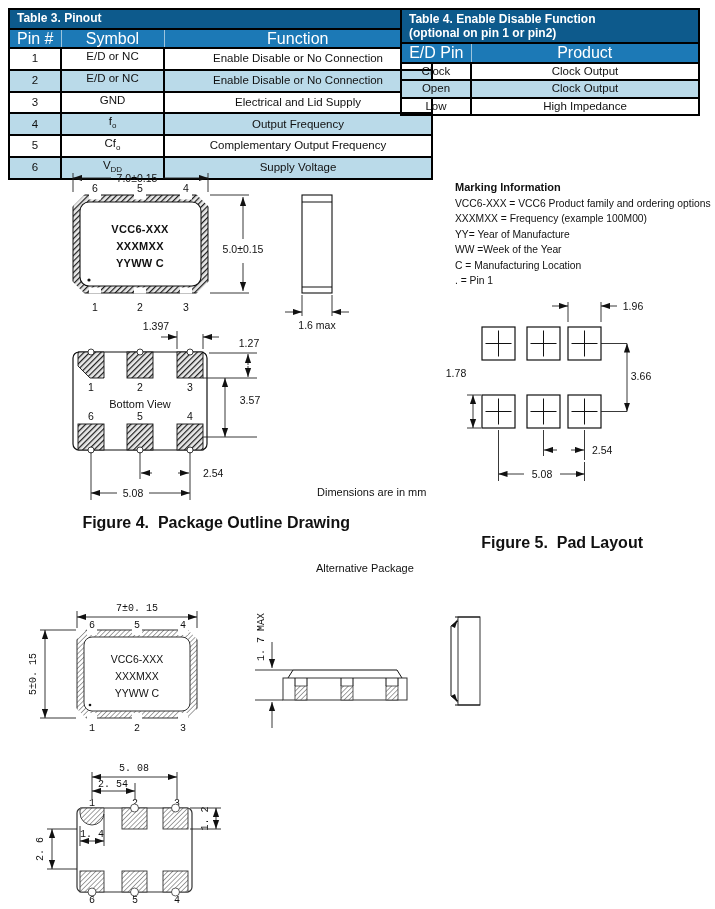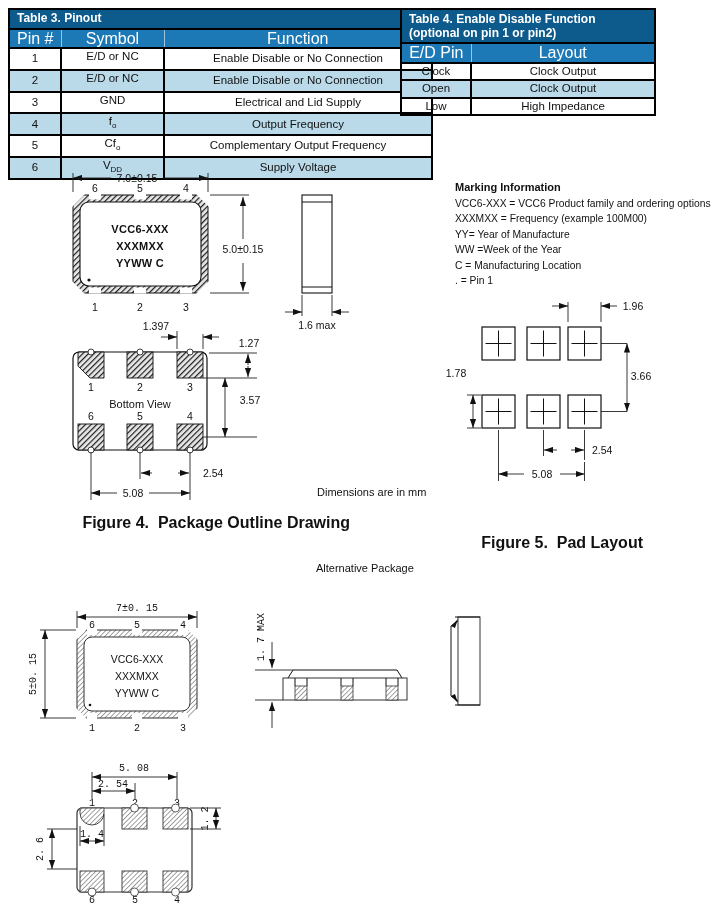--- a/index.html
+++ b/index.html
@@ -14,21 +14,21 @@
   table.dt tr.title-row td{background:#0d5a8c;color:#fff;text-align:left;
            font-weight:bold;font-size:12px;border:2px solid #000;padding:2px 7px;}
   table.dt tr.head th{background:#1c79b6;color:#fff;font-weight:500;font-size:16px;
            border-top:0;border-bottom:2px solid #000;border-left:1px solid #9cc4dd;
            border-right:1px solid #9cc4dd;padding:2px 4px;}
   table.dt tr.head th:first-child{border-left:2px solid #000;}
   table.dt tr.head th:last-child{border-right:2px solid #000;}
   table.dt tr.shade td{background:#badae9;}
   table.dt sub{font-size:8px;}
   #table3{left:8px;top:8px;width:425px;}
-  #table4{left:400px;top:8px;width:256px;}
+  #table4{left:400px;top:8px;width:300px;}
   #table4 .title-row td{line-height:14px;}
 
   
   .blk{position:absolute;}
   #marking{left:455px;top:181px;width:262px;}
   #marking .mi-title{font-weight:bold;font-size:11px;margin-bottom:3px;}
   #marking .mi-line{font-size:10.3px;line-height:15.4px;white-space:nowrap;}
   #dims-note{left:317px;top:486px;font-size:11px;font-weight:500;}
   .caption{position:absolute;font-weight:bold;font-size:16px;text-align:right;white-space:pre;}
   #fig4-caption{left:58px;top:514px;width:292px;}
@@ -105,21 +105,21 @@
     </colgroup>
   <tbody>
       <tr class="title-row">
         <td colspan="2">
           <div>Table 4. Enable Disable Function</div>
           <div>(optional on pin 1 or pin2)</div>
         </td>
       </tr>
   <tr class="head">
     <th>E/D Pin</th>
-    <th>Layout</th>
+    <th>Product</th>
   </tr>
   <tr>
     <td>Clock</td>
     <td>Clock Output</td>
   </tr>
   <tr class="shade">
     <td>Open</td>
     <td>Clock Output</td>
   </tr>
   <tr>

